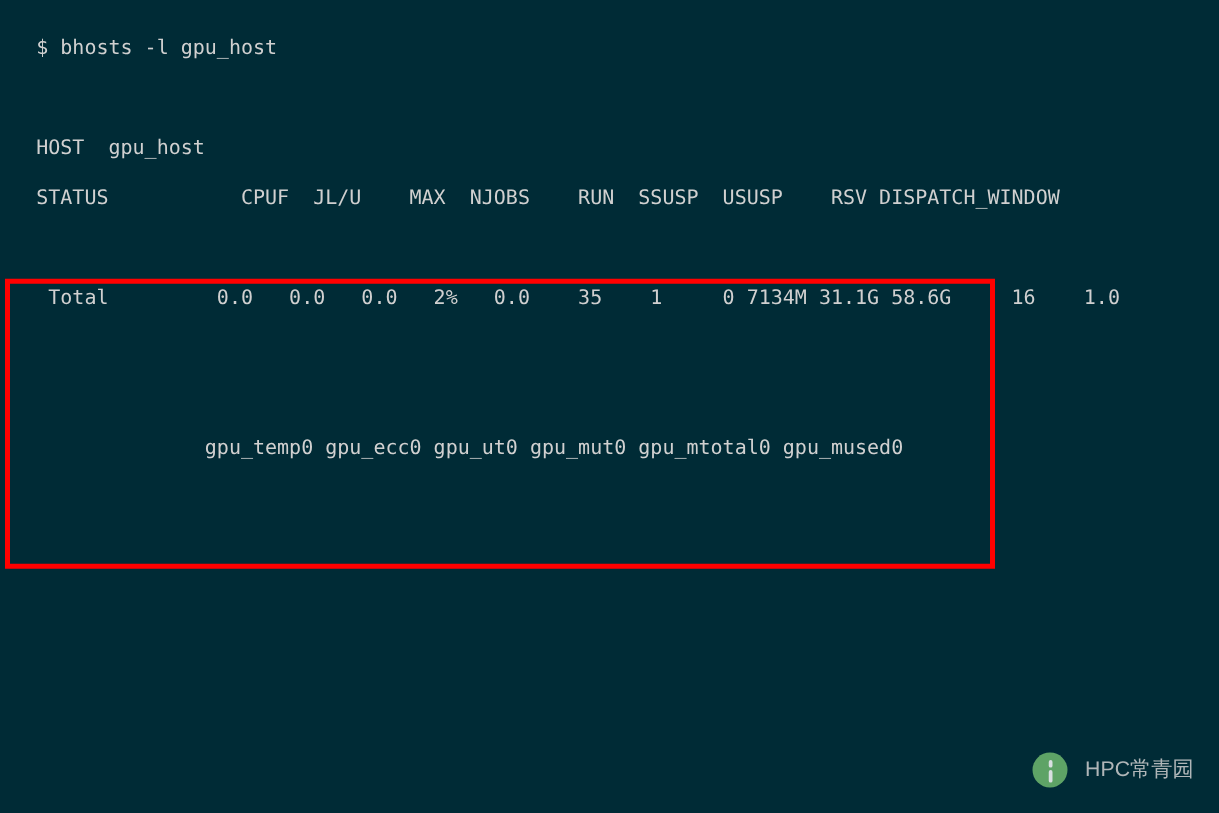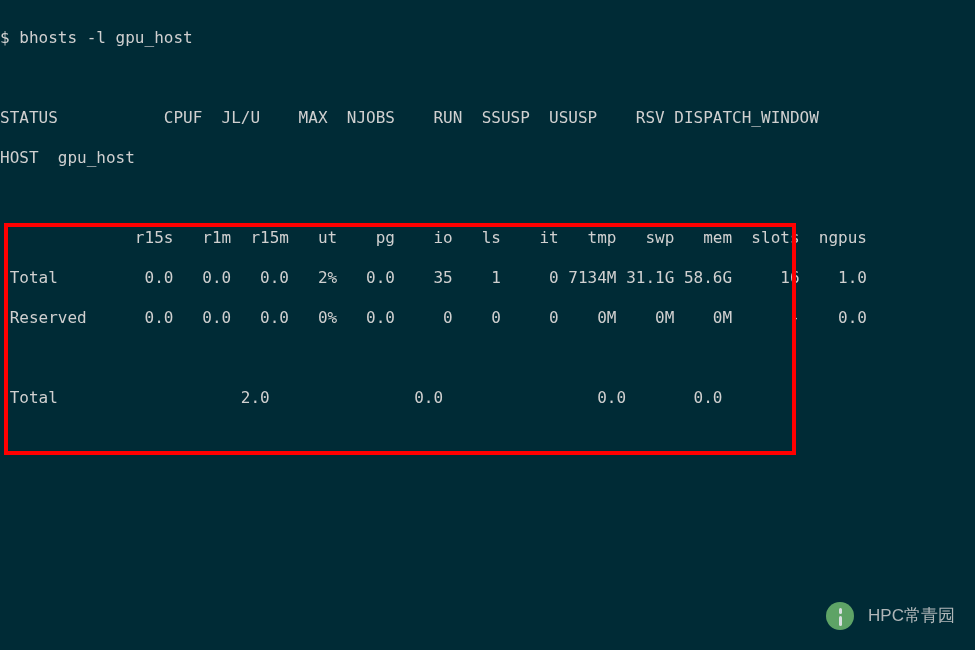--- a/index.html
+++ b/index.html
@@ -14,20 +14,21 @@
     line-height: 20px;
     overflow: hidden;
     position: relative;
   }
   .term {
     padding: 8px 0 0 0;
     white-space: pre;
   }
   .line {
     white-space: pre;
+    padding-left: 29px;
   }
   .highlight-box {
     position: absolute;
     border: 4px solid #ff0000;
     pointer-events: none;
   }
   .watermark {
     position: absolute;
     right: 20px;
     bottom: 20px;
@@ -68,29 +69,27 @@
     font-size: 17px;
     font-family: sans-serif;
   }
 </style>
 </head>
 <body>
 
 <div class="term">
 <div class="line"><span>$ </span><span>bhosts -l gpu_host</span></div>
 <div class="line"> </div>
+<div class="line">HOST  gpu_host</div>
 <div class="line">STATUS           CPUF  JL/U    MAX  NJOBS    RUN  SSUSP  USUSP    RSV DISPATCH_WINDOW</div>
-<div class="line">HOST  gpu_host</div>
 <div class="line"> </div>
-<div class="line">              r15s   r1m  r15m   ut    pg    io   ls    it   tmp   swp   mem  slots  ngpus</div>
 <div class="line"> Total         0.0   0.0   0.0   2%   0.0    35    1     0 7134M 31.1G 58.6G     16    1.0</div>
-<div class="line"> Reserved      0.0   0.0   0.0   0%   0.0     0    0     0    0M    0M    0M      -    0.0</div>
 <div class="line"> </div>
-<div class="line"> Total                   2.0               0.0                0.0       0.0</div>
 <div class="line"> </div>
+<div class="line">              gpu_temp0 gpu_ecc0 gpu_ut0 gpu_mut0 gpu_mtotal0 gpu_mused0</div>
 
 
 
 
 
 
 
 
 
 

